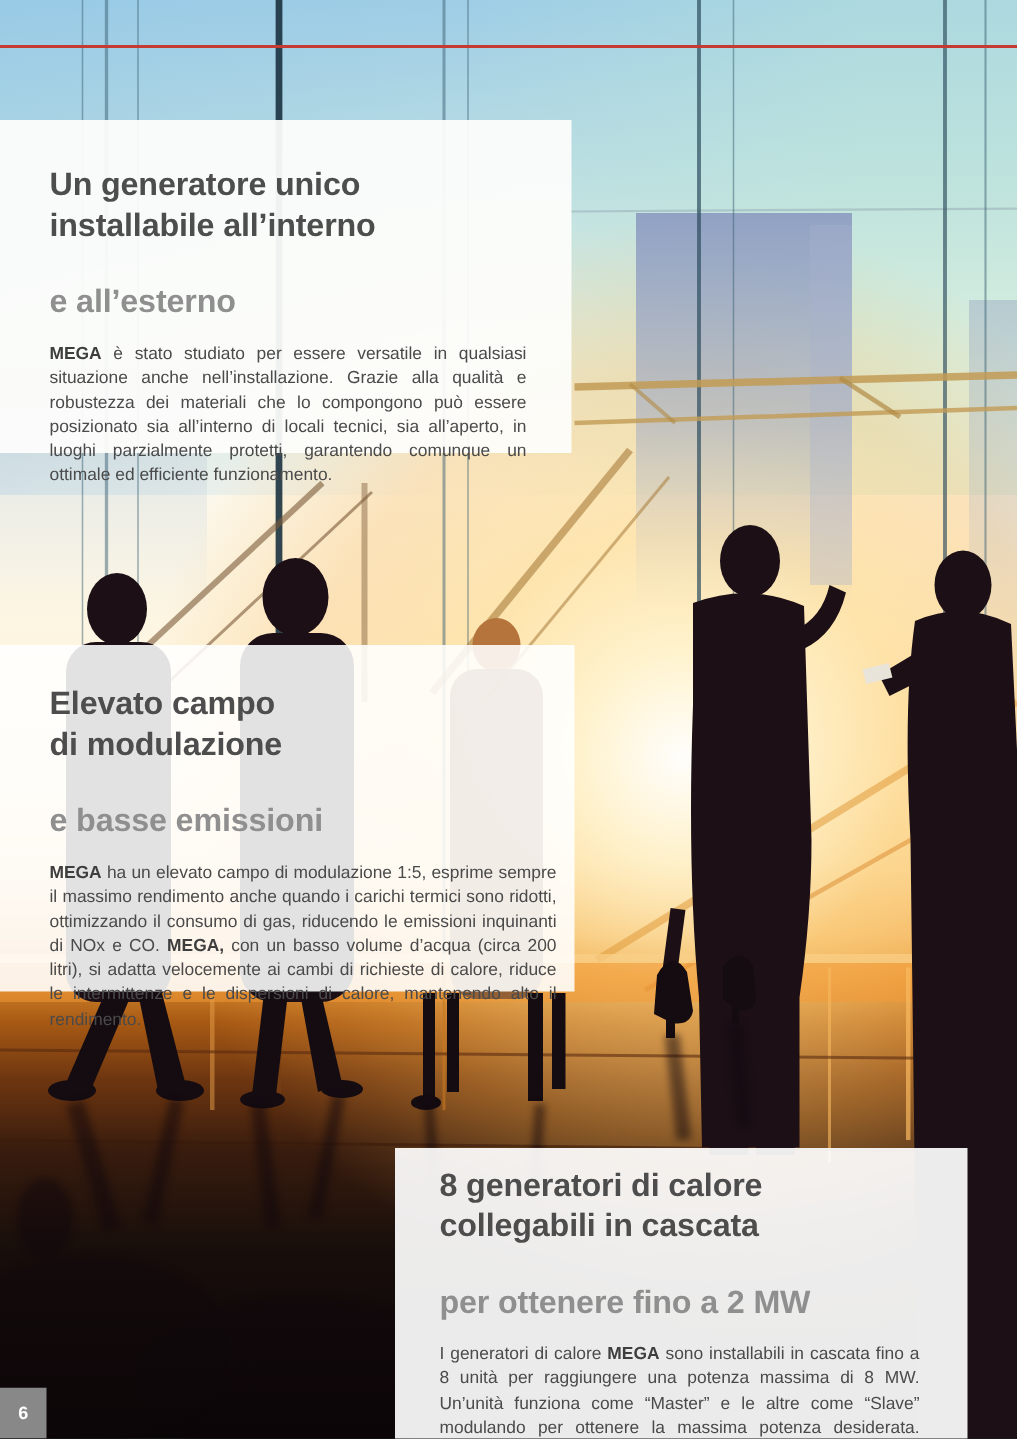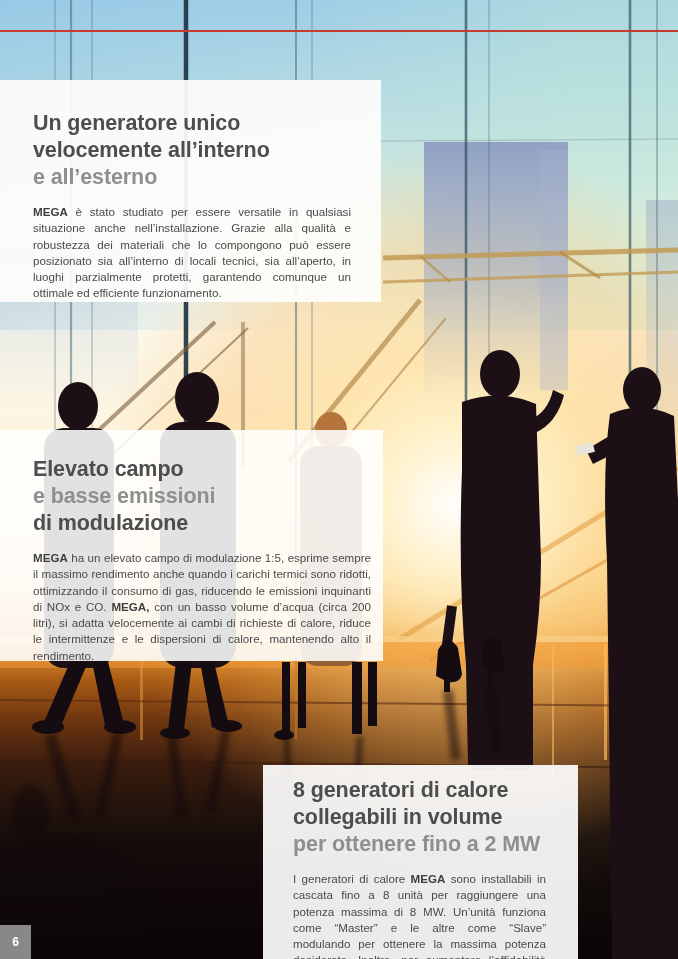--- a/index.html
+++ b/index.html
@@ -15,24 +15,24 @@
     background:linear-gradient(90deg,rgba(140,195,230,.30),rgba(255,255,255,0) 45%,rgba(195,235,212,.38) 85%);}
   .sun-glow{position:absolute;left:0;top:0;width:678px;height:959px;
     background:
       radial-gradient(circle at 455px 505px,rgba(255,255,255,.95) 0px,rgba(255,243,205,.9) 70px,rgba(255,216,134,.55) 150px,rgba(250,178,76,.30) 255px,rgba(250,178,76,0) 360px),
       radial-gradient(circle at 520px 600px,rgba(255,190,100,.28) 0px,rgba(255,190,100,0) 300px);}
   .scene{position:absolute;left:0;top:0;width:678px;height:959px;}
   .red-rule{position:absolute;left:0;top:30px;width:678px;height:2px;z-index:6;}
   .card{position:absolute;box-sizing:border-box;z-index:10;}
   #card1{left:0;top:80px;width:381px;height:222px;background:rgba(253,253,251,.94);padding:30px 30px 0 33px;}
   #card2{left:0;top:430px;width:383px;height:231px;background:rgba(255,255,255,.88);padding:26px 12px 0 33px;}
-  #card3{left:263px;top:765px;width:315px;height:194px;background:rgba(255,255,255,.92);padding:12px 32px 0 30px;}
+  #card3{left:263px;top:765px;width:382px;height:194px;background:rgba(255,255,255,.92);padding:12px 32px 0 30px;}
   .card-title{margin:0;font-size:21.5px;line-height:27px;font-weight:bold;letter-spacing:-.1px;color:#4d4d4d;}
   .card-title .tl{display:block;}
-  .card-title .light{color:#8f8f8f;}
+  .card-title .light{color:#8f8f8f;margin-top:24px;}
   .card-body{margin:13px 0 12px;font-size:11.6px;line-height:16.3px;color:#4a4a4a;text-align:justify;}
   .card-body b{color:#3e3e3e;}
   #page-badge{position:absolute;left:0;top:925px;width:31px;height:34px;z-index:11;
     display:flex;align-items:center;justify-content:center;
     background:rgba(148,148,148,.92);color:#fff;font-size:12px;font-weight:bold;}
   .refl{opacity:.5;filter:blur(2.5px);}
 </style>
 </head>
 <body>
 
@@ -162,39 +162,39 @@
       <ellipse cx="60" cy="900" rx="95" ry="62" opacity="0.9"></ellipse>
       <ellipse cx="200" cy="920" rx="110" ry="55" opacity="0.85"></ellipse>
     </g>
   </svg>
 
   <div class="red-rule" style="background:#c53b31;"></div>
 
   <section class="card" id="card1">
     <h2 class="card-title">
       <span class="tl">Un generatore unico</span>
-      <span class="tl">velocemente all’interno</span>
+      <span class="tl">installabile all’interno</span>
       <span class="tl light">e all’esterno</span>
     </h2>
     <p class="card-body"><b>MEGA</b><span> è stato studiato per essere versatile in qualsiasi situazione anche nell’installazione. Grazie alla qualità e robustezza dei materiali che lo compongono può essere posizionato sia all’interno di locali tecnici, sia all’aperto, in luoghi parzialmente protetti, garantendo comunque un ottimale ed efficiente funzionamento.</span></p>
   </section>
 
   <section class="card" id="card2">
     <h2 class="card-title">
       <span class="tl">Elevato campo</span>
+      <span class="tl">di modulazione</span>
       <span class="tl light">e basse emissioni</span>
-      <span class="tl">di modulazione</span>
     </h2>
     <p class="card-body"><b>MEGA</b><span> ha un elevato campo di modulazione 1:5, esprime sempre il massimo rendimento anche quando i carichi termici sono ridotti, ottimizzando il consumo di gas, riducendo le emissioni inquinanti di NOx e CO. </span><b>MEGA,</b><span> con un basso volume d’acqua (circa 200 litri), si adatta velocemente ai cambi di richieste di calore, riduce le intermittenze e le dispersioni di calore, mantenendo alto il rendimento.</span></p>
   </section>
 
   <section class="card" id="card3">
     <h2 class="card-title">
       <span class="tl">8 generatori di calore</span>
-      <span class="tl">collegabili in volume</span>
+      <span class="tl">collegabili in cascata</span>
       <span class="tl light">per ottenere fino a 2 MW</span>
     </h2>
     <p class="card-body"><span>I generatori di calore </span><b>MEGA</b><span> sono installabili in cascata fino a 8 unità per raggiungere una potenza massima di 8 MW. Un’unità funziona come “Master” e le altre come “Slave” modulando per ottenere la massima potenza desiderata. Inoltre, per aumentare l’affidabilità del sistema, è possibile configurare due unità “Master” di cui una ridondante.</span></p>
   </section>
 
   <div id="page-badge">6</div>
 
 </div>
 
 </body></html>

